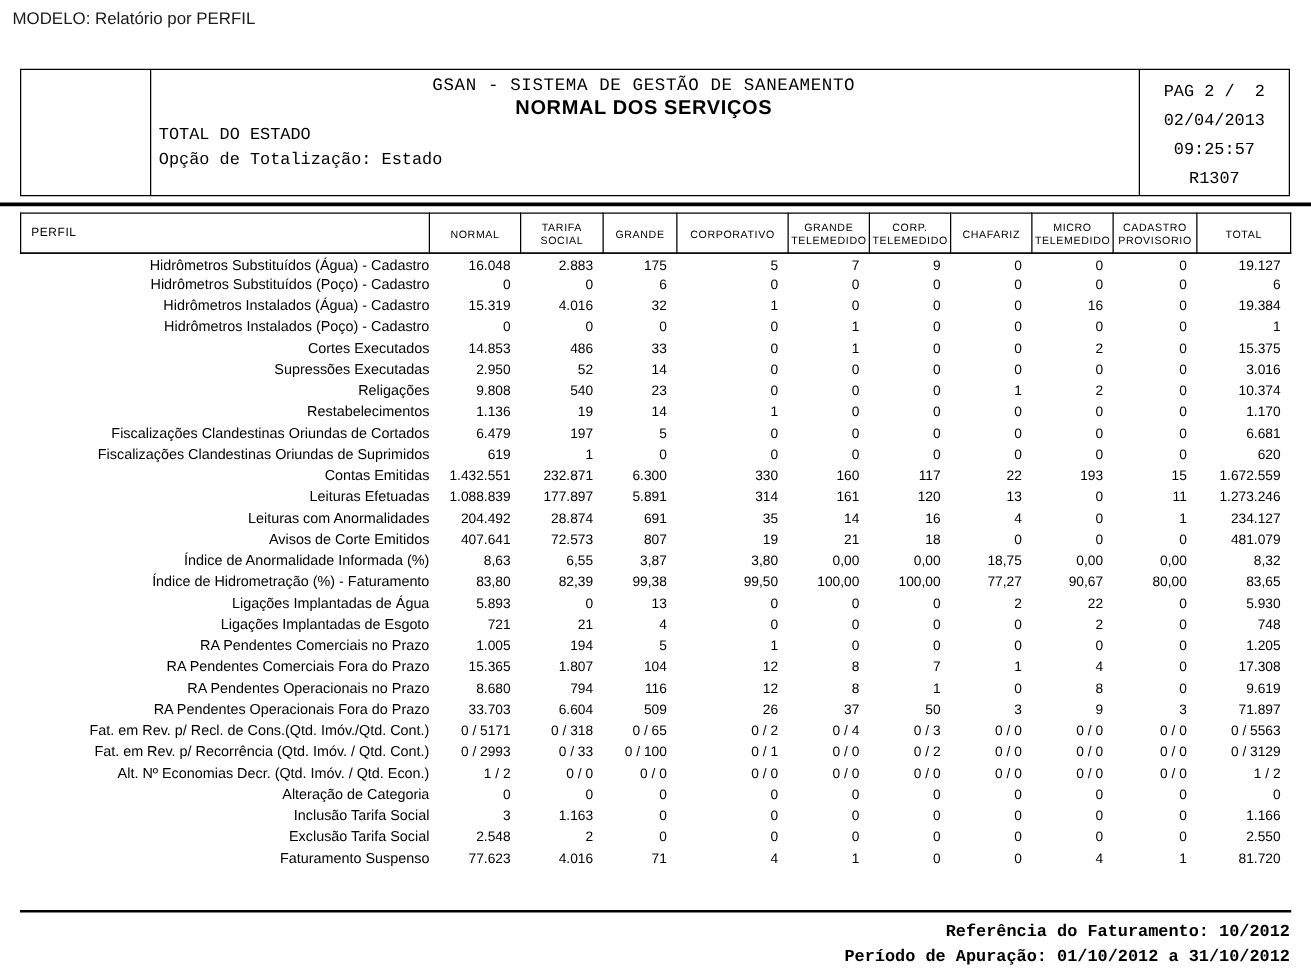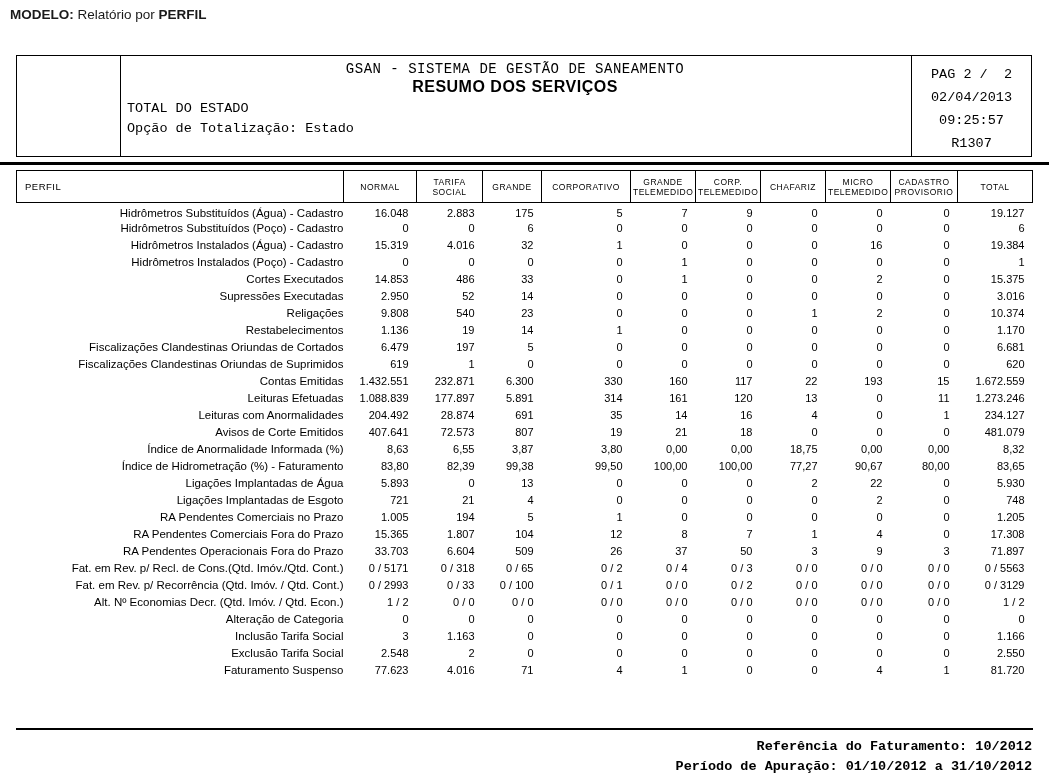--- a/index.html
+++ b/index.html
@@ -6,21 +6,21 @@
   body{
     width:1049px;height:782px;position:relative;overflow:hidden;
     background:#ffffff;color:#000000;
     font-family:"Liberation Sans",sans-serif;
   }
   .mono{font-family:Liberation Mono, monospace;}
   .pre{white-space:pre;}
 
   
   .modelo{position:absolute;left:10px;top:7px;font-size:13.5px;color:#1a1a1a;}
-  .modelo .b{font-weight:bold;}
+  .modelo .b{font-weight:normal;}
 
   
   .header-box{
     position:absolute;left:16px;top:55px;width:1014px;height:100px;
     border:1px solid #000;display:flex;box-sizing:content-box;
   }
   .logo-cell{width:103px;border-right:1px solid #000;flex:none;}
   .center-cell{flex:1;padding:3px 8px 0 6px;overflow:hidden;}
   .right-cell{width:119px;flex:none;border-left:1px solid #000;text-align:center;padding-top:11px;}
   .right-cell div{margin-bottom:8px;font-size:13.5px;}
@@ -65,21 +65,21 @@
 </style>
 </head>
 <body>
 
 <div class="modelo"><span class="b">MODELO:</span><span> Relatório por </span><span class="b">PERFIL</span></div>
 
 <div class="header-box">
   <div class="logo-cell"></div>
   <div class="center-cell">
     <div class="sys-title mono">GSAN - SISTEMA DE GESTÃO DE SANEAMENTO</div>
-    <div class="report-title">RESUMO DOS SERVIÇOS</div>
+    <div class="report-title">NORMAL DOS SERVIÇOS</div>
     <div class="info scope mono">TOTAL DO ESTADO</div>
     <div class="info mono">Opção de Totalização: Estado</div>
   </div>
   <div class="right-cell mono">
     <div class="pre">PAG 2 /  2</div>
     <div>02/04/2013</div>
     <div>09:25:57</div>
     <div>R1307</div>
   </div>
 </div>
@@ -370,20 +370,33 @@
         <td>104</td>
         <td>12</td>
         <td>8</td>
         <td>7</td>
         <td>1</td>
         <td>4</td>
         <td>0</td>
         <td>17.308</td>
       </tr>
       <tr>
+        <td class="label">RA Pendentes Operacionais no Prazo</td>
+        <td>8.680</td>
+        <td>794</td>
+        <td>116</td>
+        <td>12</td>
+        <td>8</td>
+        <td>1</td>
+        <td>0</td>
+        <td>8</td>
+        <td>0</td>
+        <td>9.619</td>
+      </tr>
+      <tr>
         <td class="label">RA Pendentes Operacionais Fora do Prazo</td>
         <td>33.703</td>
         <td>6.604</td>
         <td>509</td>
         <td>26</td>
         <td>37</td>
         <td>50</td>
         <td>3</td>
         <td>9</td>
         <td>3</td>

